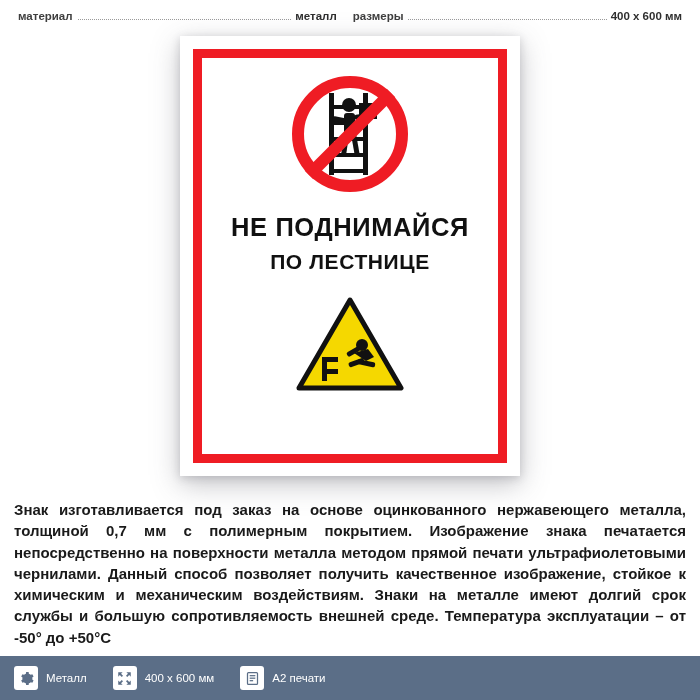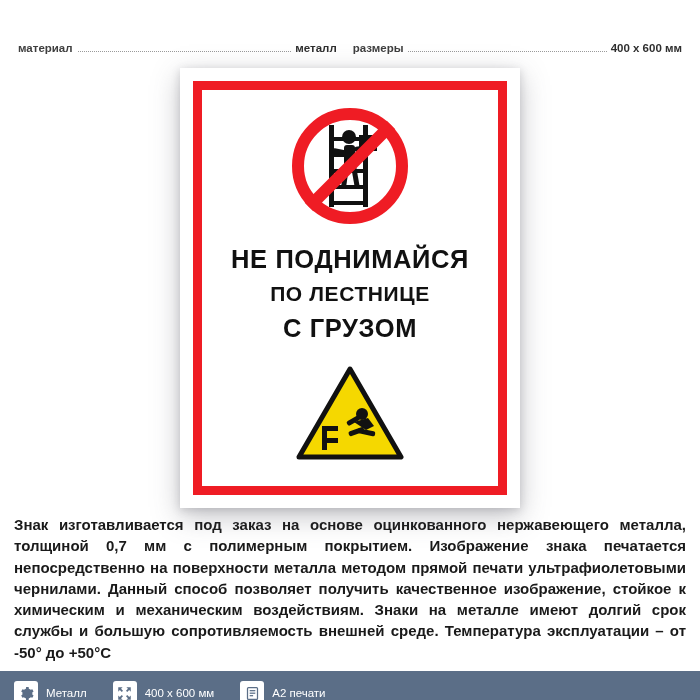--- a/index.html
+++ b/index.html
@@ -36,21 +36,20 @@
 
   
   .specs {
     flex: 0 0 32px;
     display: flex;
     align-items: center;
     padding: 0 18px;
     font-size: 11.5px;
     color: #444;
     gap: 0;
-    margin-top: 32px;
   }
   .spec-block { display: flex; align-items: baseline; }
   .spec-block.first { flex: 1 1 48%; }
   .spec-block.second { flex: 1 1 52%; padding-left: 16px; }
   .spec-label {
     font-weight: bold;
     color: #3f3f3f;
     white-space: nowrap;
     font-size: 11.5px;
   }
@@ -231,21 +230,20 @@
 
               <rect x="46" y="14" width="18" height="16" fill="#111"></rect>
             </svg>
             <div class="ban-circle"></div>
             <div class="ban-slash"></div>
           </div>
 
           <div class="sign-text">
             <div class="sign-line l1">НЕ ПОДНИМАЙСЯ</div>
             <div class="sign-line l2">ПО ЛЕСТНИЦЕ</div>
-            <div class="sign-line l3">С ГРУЗОМ</div>
           </div>
 
           <div class="warn-wrap">
             <svg width="108" height="94" viewBox="0 0 108 94" aria-hidden="true">
               <polygon points="54,3 105,91 3,91" fill="#f5d800" stroke="#111" stroke-width="5" stroke-linejoin="round"></polygon>
 
               <circle cx="66" cy="48" r="6" fill="#111"></circle>
               <path d="M58 56 l14 -4 l6 8 l-8 4 z" fill="#111"></path>
               <rect x="62" y="62" width="18" height="5" rx="2" fill="#111" transform="rotate(12 62 62)"></rect>
               <rect x="50" y="56" width="14" height="5" rx="2" fill="#111" transform="rotate(-30 50 56)"></rect>

